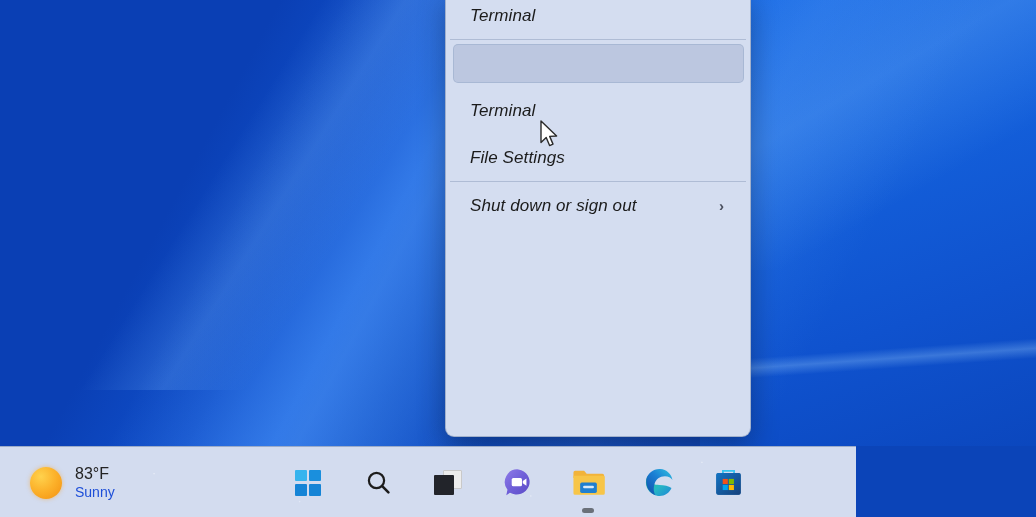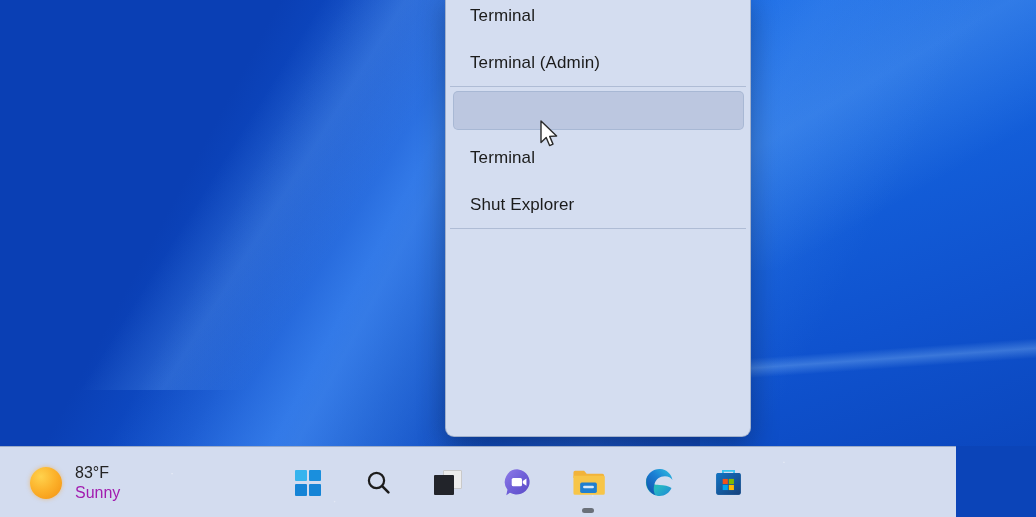--- a/index.html
+++ b/index.html
@@ -66,21 +66,21 @@
   .menu-item{
     position:relative;
     height:47px;
     display:flex; align-items:center;
     padding:0 14px 0 24px;
     color:#1B1B1B;
     font-size:17px;
     letter-spacing:.1px;
     cursor:default;
   }
-  .menu-item .label{ flex:1 1 auto; white-space:nowrap; }
+  .menu-item .label{ flex:1 1 auto; white-space:nowrap;font-style:italic; }
   .menu-item.highlight .hl{
     position:absolute; left:7px; right:6px; top:4px; bottom:4px;
     background:rgba(160,175,205,.46);
     border:1px solid rgba(150,168,200,.5);
     border-radius:5px;
   }
   .menu-item.highlight .label,
   .menu-item.highlight .chev{ position:relative; z-index:2; }
   .chev{
     font-size:15px; color:#4A4F5E; line-height:1;
@@ -92,21 +92,21 @@
   }
 
   
   #cursor{
     position:absolute; left:539px; top:120px;
     width:22px; height:30px; pointer-events:none; z-index:50;
   }
 
   
   #taskbar{
-    position:absolute; left:0; top:446px; width:956px; height:71px;
+    position:absolute; left:0; top:446px; width:856px; height:71px;
     background:#D3DCEF;
     border-top:1px solid rgba(120,140,175,.6);
   }
   #taskbar:before{
     content:""; position:absolute; left:0; top:0; width:100%; height:100%;
     background:
       radial-gradient(2px 2px at 18% 38%, rgba(255,255,255,.55), transparent 60%),
       radial-gradient(2px 2px at 62% 70%, rgba(255,255,255,.45), transparent 60%),
       radial-gradient(2px 2px at 82% 22%, rgba(255,255,255,.5), transparent 60%),
       radial-gradient(2px 2px at 35% 78%, rgba(255,255,255,.4), transparent 60%);
@@ -121,21 +121,21 @@
     border-radius:6px;
   }
   #weather .sun{
     width:32px; height:32px; border-radius:50%;
     background:radial-gradient(circle at 34% 30%, #FFD24D 0%, #FCB12A 48%, #F39010 100%);
     box-shadow:0 0 4px rgba(250,160,30,.5);
     flex:0 0 auto;
   }
   #weather .wx-text{ display:flex; flex-direction:column; line-height:1.22; }
   #weather .temp{ font-size:16px; color:#232323; }
-  #weather .cond{ font-size:16px; color:#a21caf; }
+  #weather .cond{ font-size:14px; color:#1d4ed8; }
 
   
   #tb-icons{
     position:absolute; left:0; top:0; width:1036px; height:71px;
     display:flex; align-items:center; justify-content:center; gap:22px;
   }
   .tb-btn{
     position:relative;
     width:48px; height:48px;
     display:flex; align-items:center; justify-content:center;
@@ -176,42 +176,43 @@
   <div class="sheen-b"></div>
   <div class="right-wave"></div>
 </div>
 
 <div id="winx-menu">
 
   <div class="menu-item">
     <span class="label">Terminal</span>
   </div>
 
-  <div class="menu-item">
-    <span class="label">Terminal (Admin)</span>
-  </div>
 
   <div class="separator"></div>
 
   <div class="menu-item highlight">
     <span class="hl"></span>
   </div>
 
   <div class="menu-item">
     <span class="label">Terminal</span>
   </div>
 
   <div class="menu-item">
-    <span class="label">Shut Explorer</span>
+    <span class="label">File Settings</span>
   </div>
 
 
 
   <div class="separator"></div>
 
+  <div class="menu-item">
+    <span class="label">Shut down or sign out</span>
+    <span class="chev">›</span>
+  </div>
 
 
 </div>
 
 <svg id="cursor" viewBox="0 0 22 30">
   <path d="M2,1 L2,22.5 L7.2,17.6 L10.6,25.6 L14.0,24.1 L10.7,16.4 L17.6,16.0 Z" fill="#FFFFFF" stroke="#2B2B2B" stroke-width="1.4" stroke-linejoin="round"></path>
 </svg>
 
 <div id="taskbar">
 

